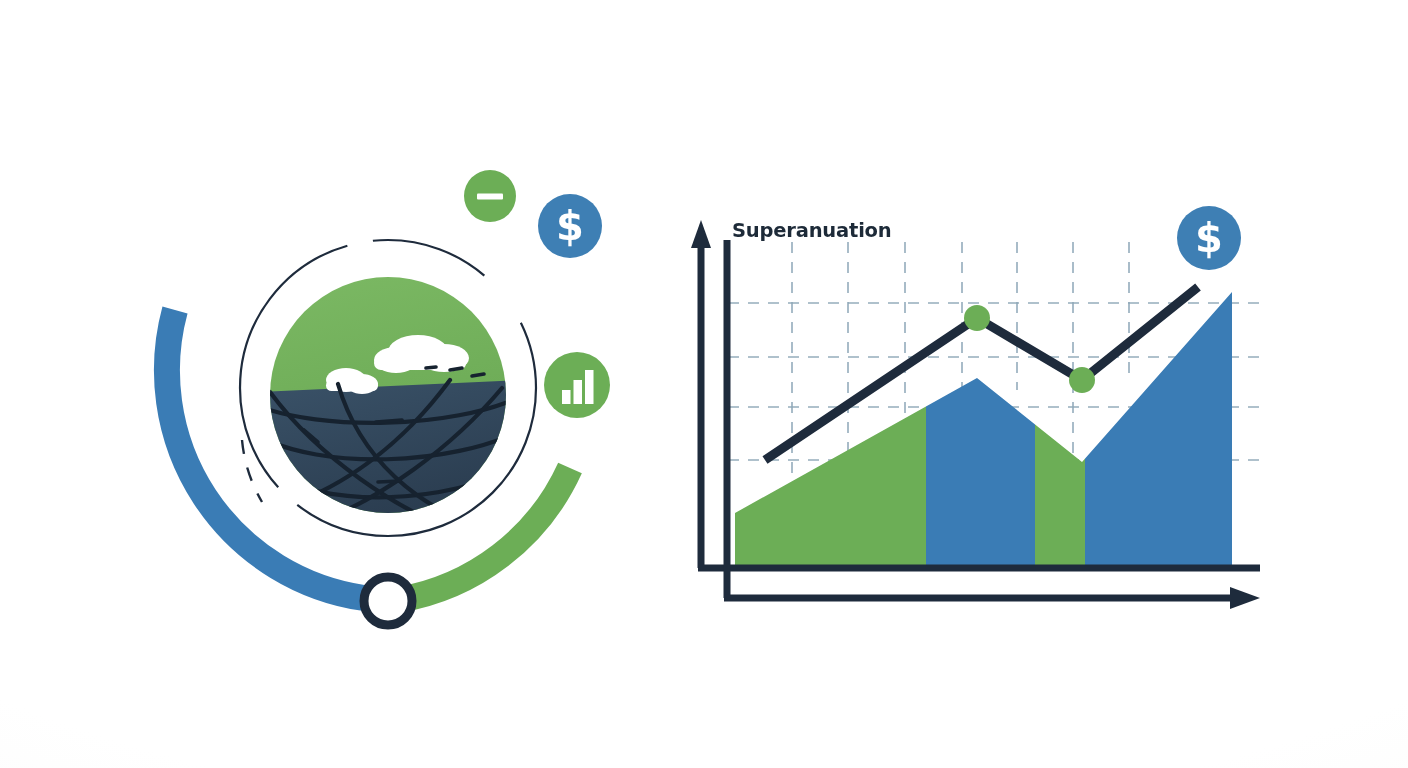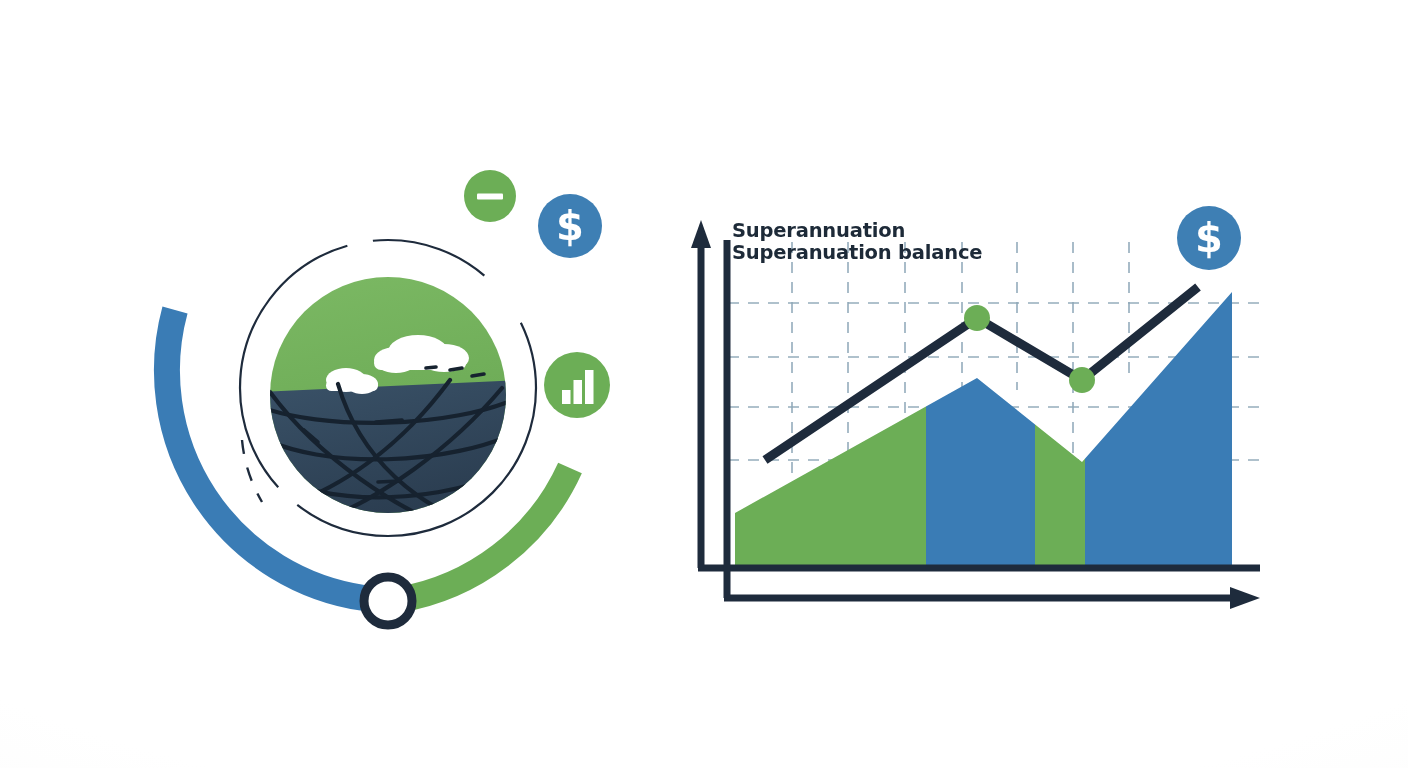--- a/index.html
+++ b/index.html
@@ -205,22 +205,21 @@
       <polygon points="41,40 31,68 51,68" fill="#1E2B3C"></polygon>
 
       <g stroke="#1E2B3C" stroke-width="7">
         <line x1="67" y1="60" x2="67" y2="418"></line>
         <line x1="64" y1="418" x2="575" y2="418"></line>
       </g>
       <polygon points="600,418 570,407 570,429" fill="#1E2B3C"></polygon>
     </svg>
 
     <div class="chart-title">
-      <span class="l1">Superannuation</span>
-      <span class="l2">Superanuation balance</span>
+      <span class="l1">Superanuation</span>
     </div>
 
     <div class="badge" style="left:517px; top:26px; width:64px; height:64px; background:#3E7FB4;">
       <svg width="64" height="64" viewBox="0 0 64 64">
         <text x="32" y="46" text-anchor="middle" fill="#ffffff" font-family="DejaVu Sans, sans-serif" font-size="40" font-weight="700">$</text>
       </svg>
     </div>
   </div>
 
 </div>

